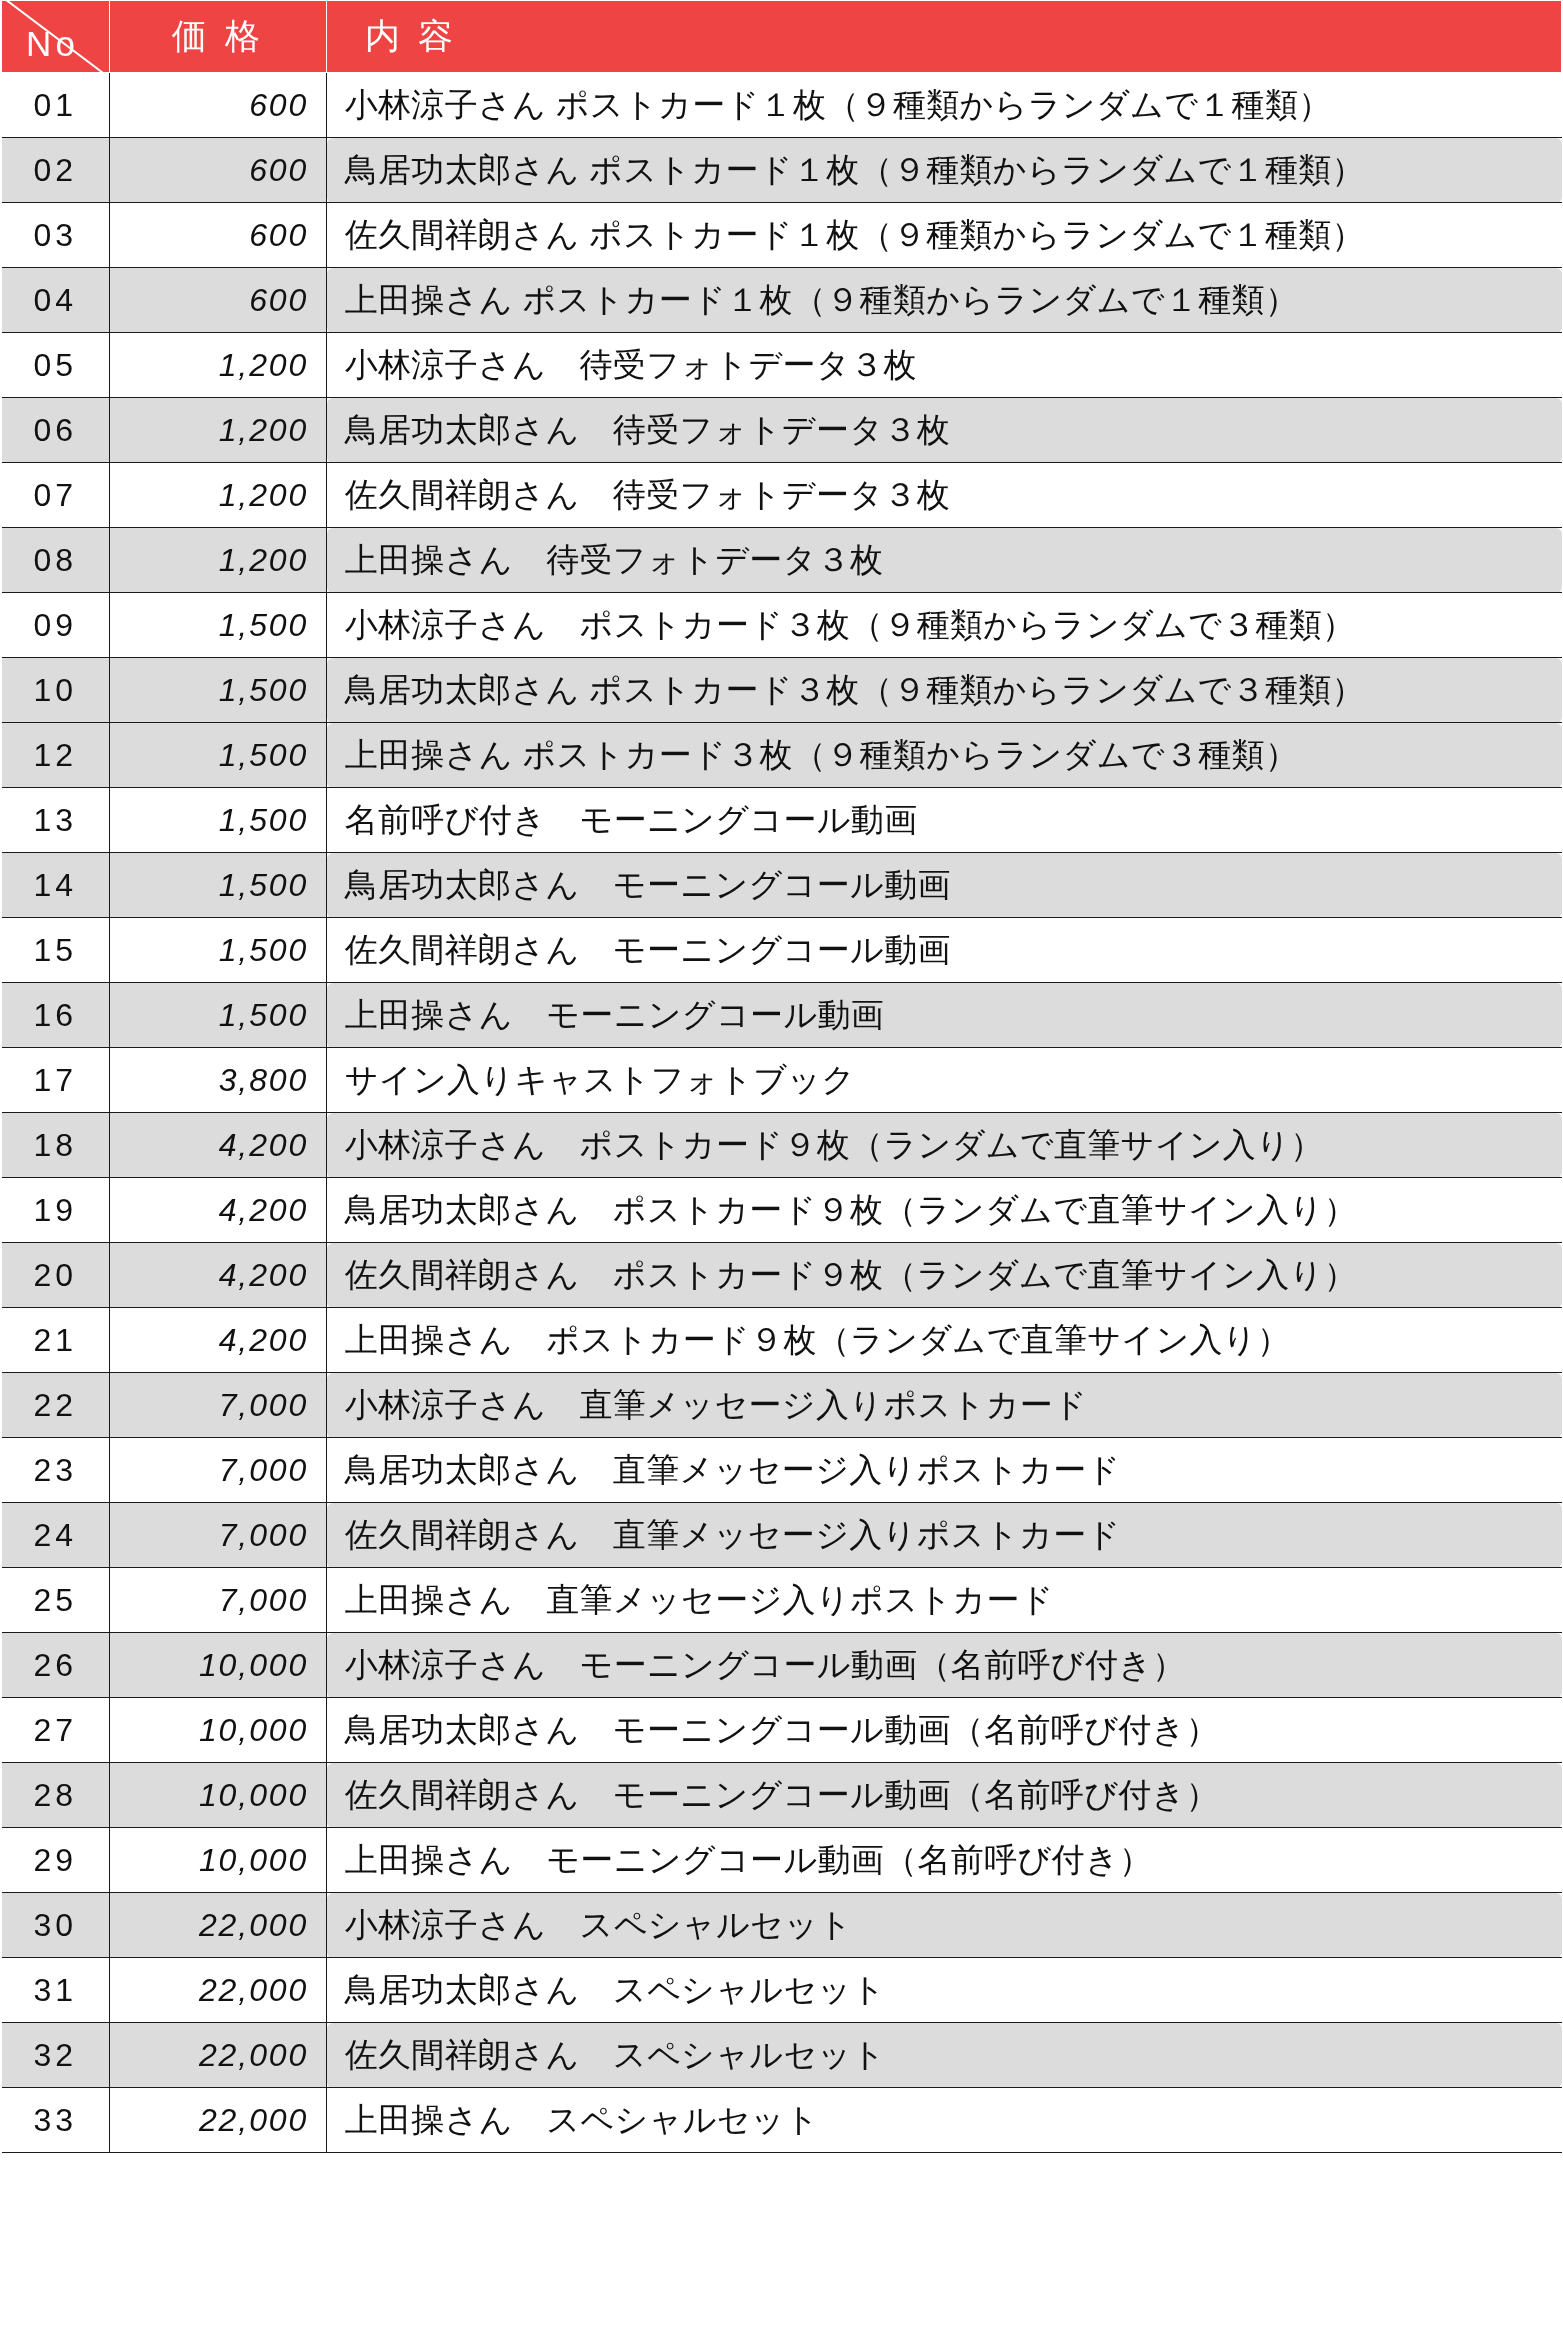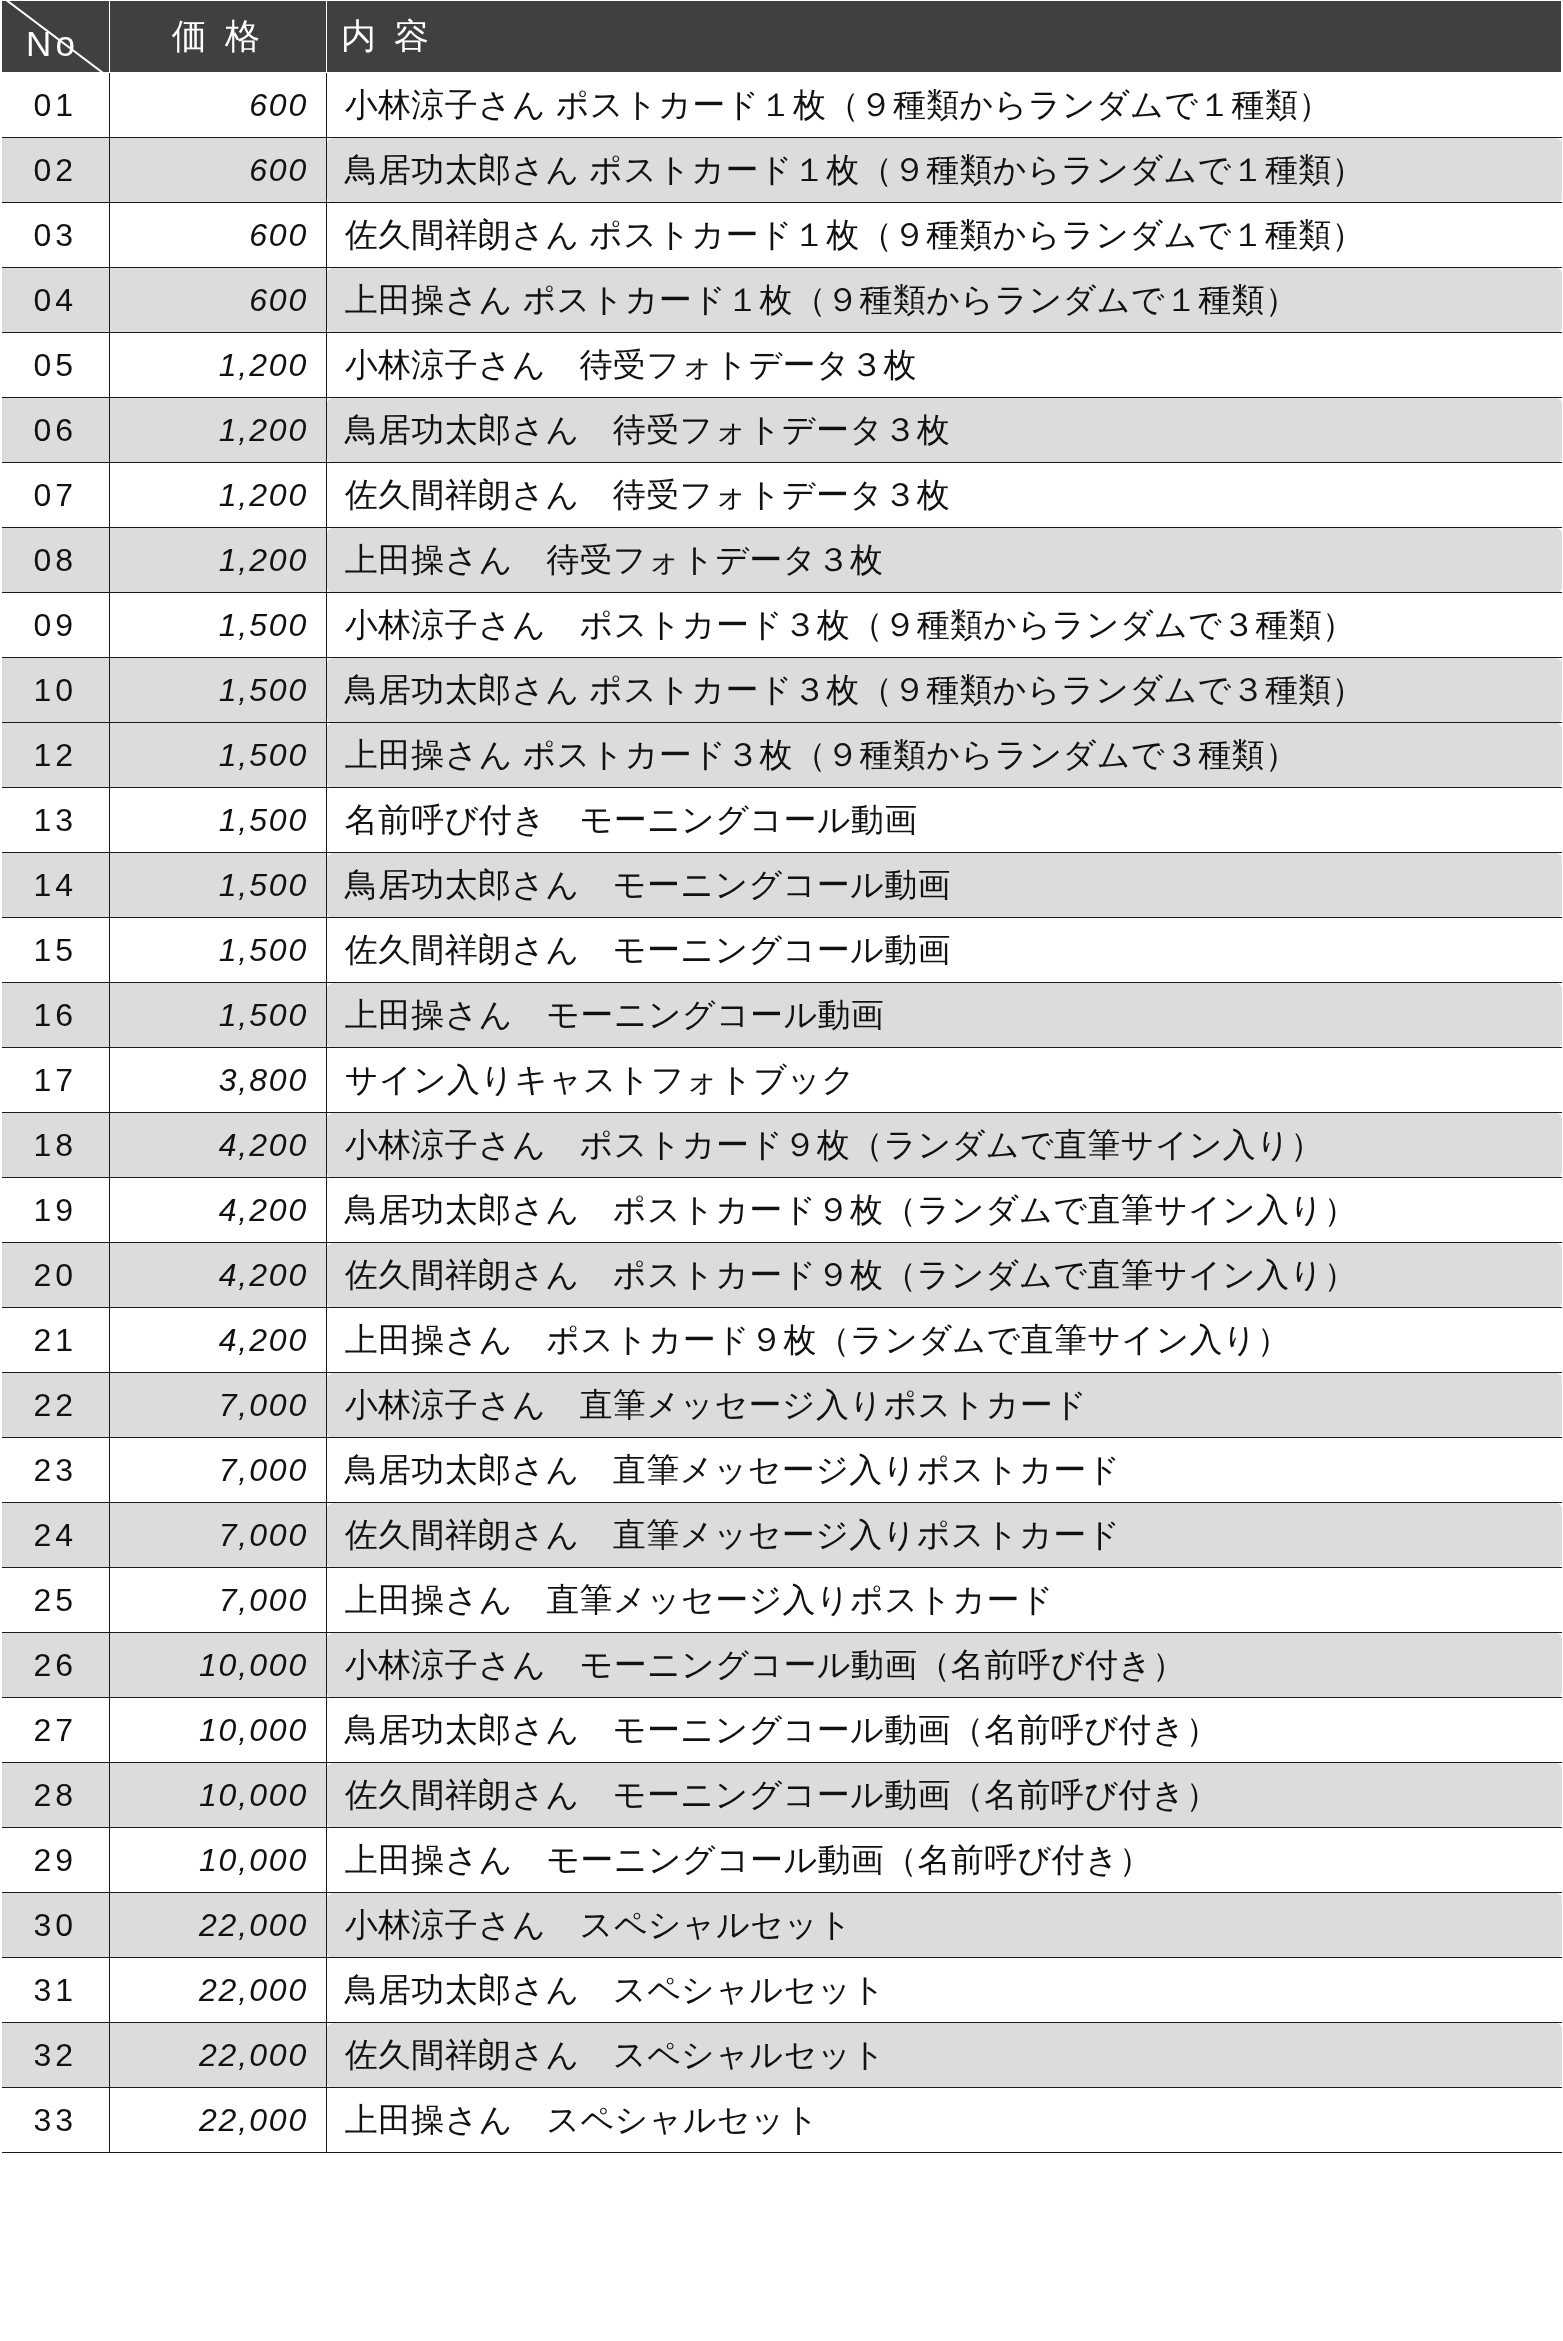--- a/index.html
+++ b/index.html
@@ -22,21 +22,21 @@
     border-collapse: collapse;
     table-layout: fixed;
     width: 1560px;
     margin: 0 auto;
   }
   table.price-table col.col-no    { width: 108px; }
   table.price-table col.col-price { width: 217px; }
   table.price-table col.col-desc  { width: 1235px; }
 
   table.price-table thead th {
-    background: #404040;
+    background: #ef4444;
     color: #ffffff;
     height: 69px;
     font-size: 35px;
     font-weight: normal;
     letter-spacing: 0.12em;
     border: 1.8px solid #ffffff;
     vertical-align: middle;
   }
   thead th.th-no {
     font-size: 26.5px;
@@ -53,21 +53,21 @@
     position: absolute;
     left: -17.7px;
     top: -19.4px;
     width: 203px;
     height: 1.8px;
     background: #ffffff;
     transform: rotate(37deg);
     transform-origin: left top;
   }
   thead th.th-price { text-align: center; }
-  thead th.th-desc  { text-align: left; padding-left: 14px; }
+  thead th.th-desc  { text-align: left; padding-left: 38px; }
   thead th.th-desc-last { border-right: none; }
 
   table.price-table tbody td {
     height: 65px;
     font-size: 33px;
     color: #111111;
     border-top: 1.8px solid #1a1a1a;
     border-bottom: 1.8px solid #1a1a1a;
     border-left: 1.8px solid #1a1a1a;
     border-right: 1.8px solid #1a1a1a;

